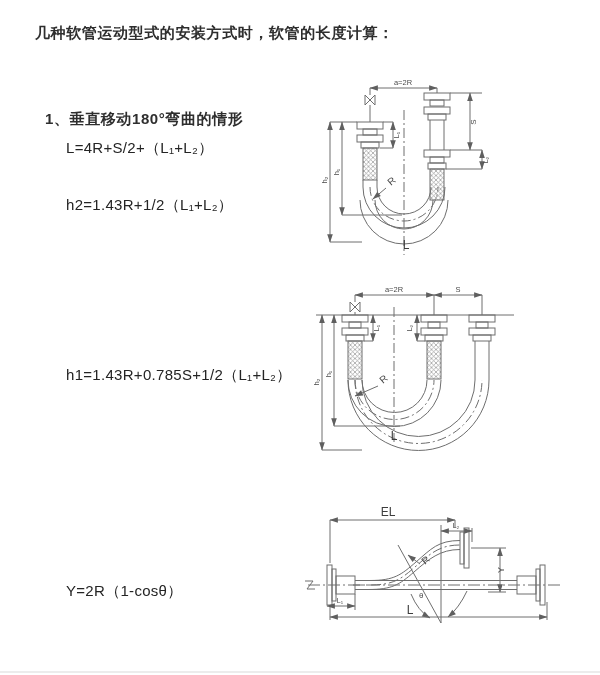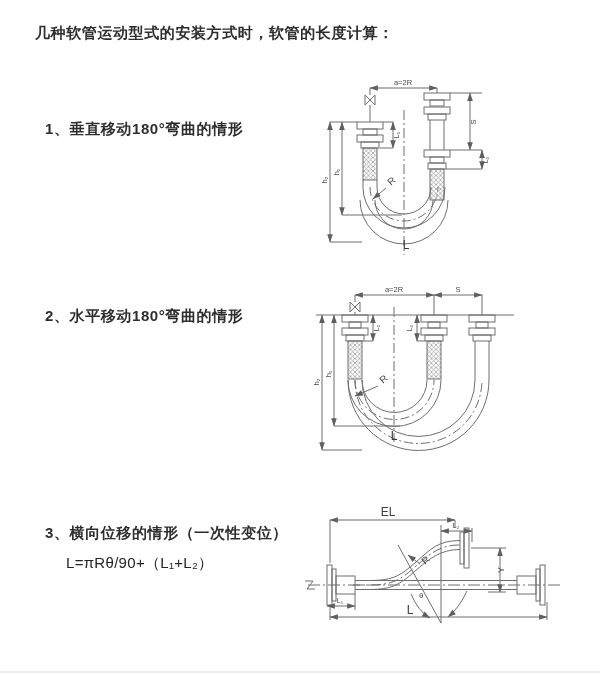--- a/index.html
+++ b/index.html
@@ -12,26 +12,27 @@
   svg.dwg { position:absolute; overflow:visible; }
   .bottom-rule { position:absolute; left:0; right:0; bottom:2px; height:2px; background:#ececec; }
 </style>
 </head>
 <body>
 
 <div class="page">
 
   <div class="title">几种软管运动型式的安装方式时，软管的长度计算：</div>
 
-  <div class="sec-head" style="top:120px">1、垂直移动180°弯曲的情形</div>
-
-  <div class="sec-head" style="top:307px">2、水平移动180°弯曲的情形</div>
-
-  <div class="sec-head" style="top:524px">3、横向位移的情形（一次性变位）</div>
-  <div class="formula" style="top:554px">L=πRθ/90+（L₁+L₂）</div>
+  <div class="sec-head" style="top:110px">1、垂直移动180°弯曲的情形</div>
+  <div class="formula" style="top:139px">L=4R+S/2+（L₁+L₂）</div>
+  <div class="formula" style="top:196px">h2=1.43R+1/2（L₁+L₂）</div>
+
+  <div class="formula" style="top:366px">h1=1.43R+0.785S+1/2（L₁+L₂）</div>
+
+  <div class="formula" style="top:582px">Y=2R（1-cosθ）</div>
 
   <svg class="dwg" style="left:310px; top:72px" width="250" height="195" viewBox="0 0 250 195">
     <defs>
       <marker id="ar1" viewBox="0 0 8 6" markerWidth="9" markerHeight="7" refX="7.5" refY="3" orient="auto-start-reverse">
         <path d="M0.5,0.5 L8,3 L0.5,5.5 Z" fill="#5f5f5f"></path>
       </marker>
       <pattern id="bd1" width="4.5" height="4.5" patternUnits="userSpaceOnUse">
         <path d="M0,4.5 L4.5,0 M0,0 L4.5,4.5" stroke="#979797" stroke-width="0.7"></path>
       </pattern>
     </defs>

